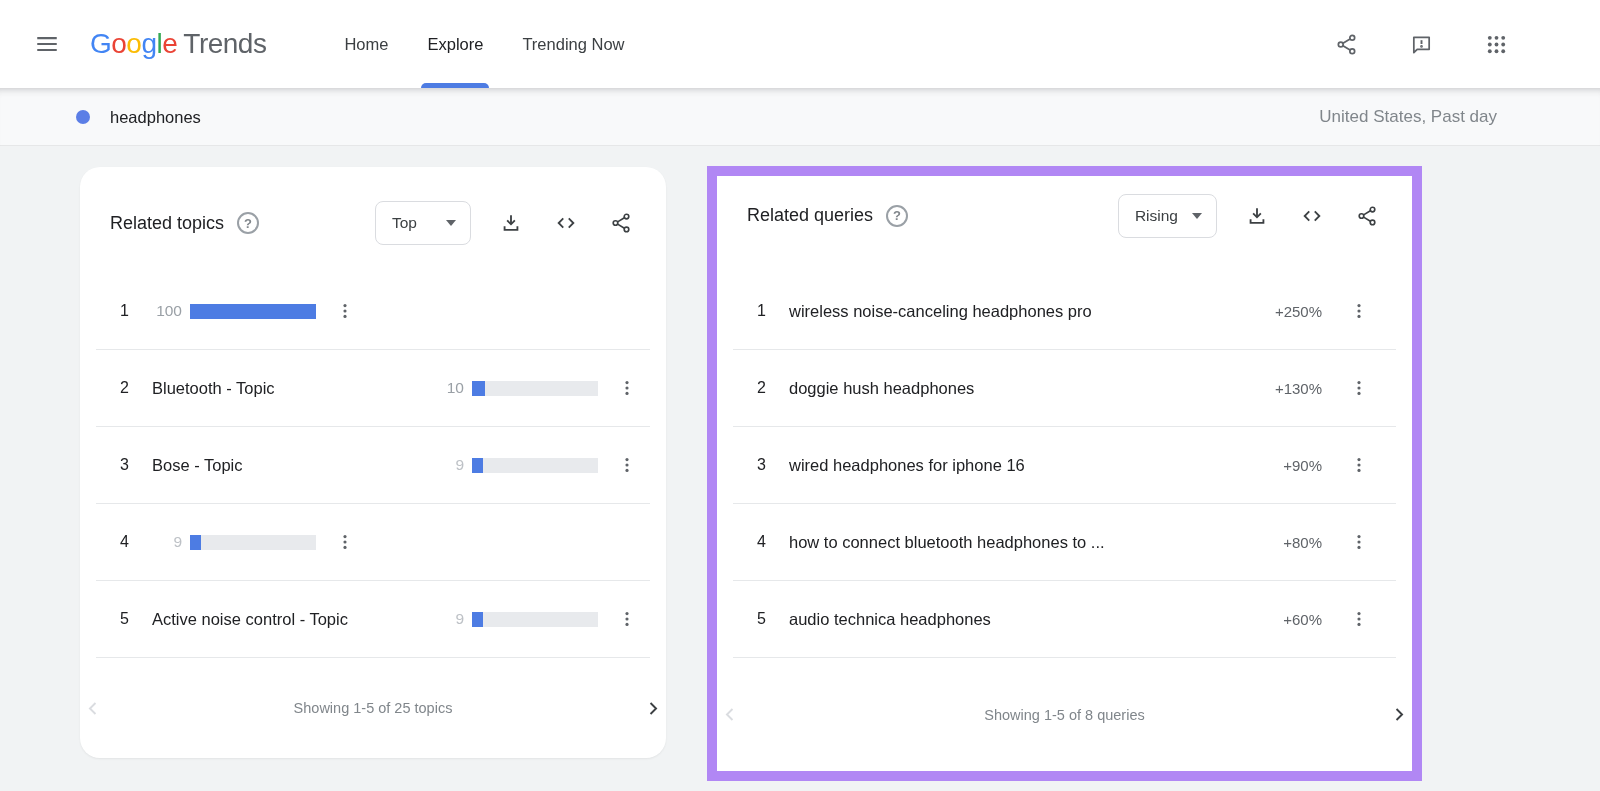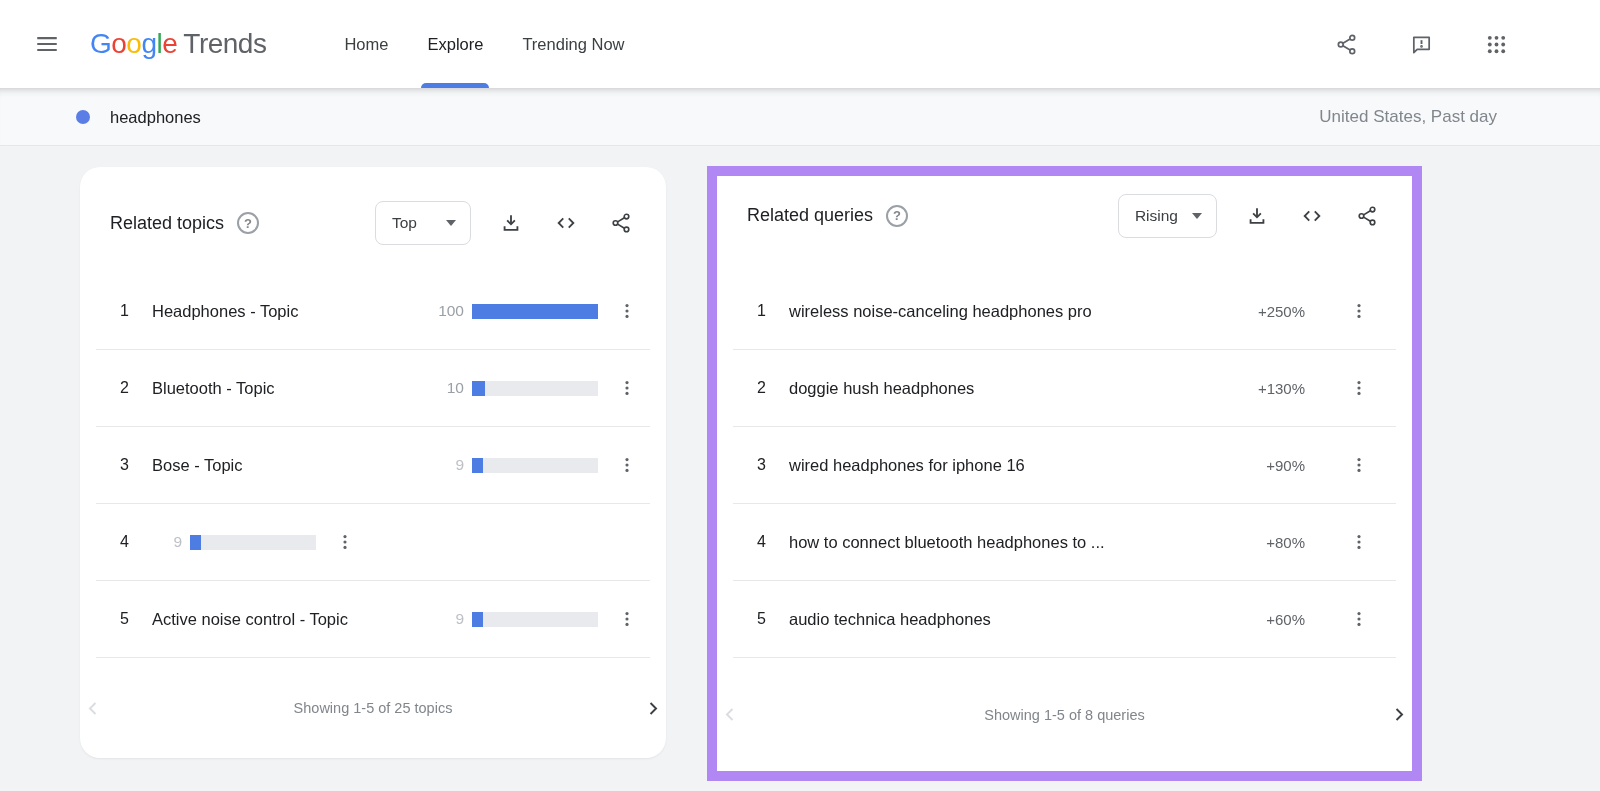--- a/index.html
+++ b/index.html
@@ -46,21 +46,21 @@
 
   .rows { list-style:none; margin:28px 16px 0; }
   .row { display:flex; align-items:center; height:77px; padding:0 6px 0 24px; border-bottom:1px solid #e6e8ea; cursor:pointer; }
   .queries-card .row { padding-right:20px; }
   .rank { width:18px; font-size:16px; color:#202124; flex:none; }
   .row-label { margin-left:14px; font-size:16.5px; color:#202124; flex:1; white-space:nowrap; overflow:hidden; }
   .value { width:44px; text-align:right; font-size:15.5px; color:#9aa0a6; margin-right:8px; flex:none; }
   .rows li:nth-child(n+3) .value { color:#bdc1c6; }
   .bar-track { width:126px; height:15px; background:#e8eaed; flex:none; overflow:hidden; }
   .bar-fill { display:block; height:100%; background:#4d7ce3; }
-  .pct { font-size:15px; color:#5f6368; margin-right:25px; flex:none; }
+  .pct { font-size:15px; color:#5f6368; margin-right:8px; flex:none; }
   .dots-btn { width:34px; height:40px; margin-left:12px; display:flex; align-items:center; justify-content:center; flex:none; }
 
   .pagination { flex:1; display:flex; align-items:center; justify-content:space-between; gap:44px; }
   .page-text { font-size:14.5px; color:#80868b; }
   .page-btn { display:flex; align-items:center; justify-content:center; padding:4px; }
 </style>
 </head>
 <body>
 
 <header class="topbar">
@@ -167,21 +167,20 @@
                 <path d="M8.3 10.8l7.4-4.5M8.3 13.2l7.4 4.5"></path>
               </svg>
           </span>
         </button>
       </div>
     </div>
 
     <ul class="rows">
       <li class="row">
         <span class="rank">1</span>
-        <span class="row-label">Headphones - Topic</span>
         <span class="value">100</span>
         <span class="bar-track">
             <span class="bar-fill" style="width: 100%;"></span>
           </span>
         <button class="dots-btn">
             <span style="display:flex;">
               <svg width="20" height="22" viewBox="0 0 24 24" fill="#5f6368">
                 <circle cx="12" cy="5.5" r="1.9"></circle>
                 <circle cx="12" cy="12" r="1.9"></circle>
                 <circle cx="12" cy="18.5" r="1.9"></circle>

